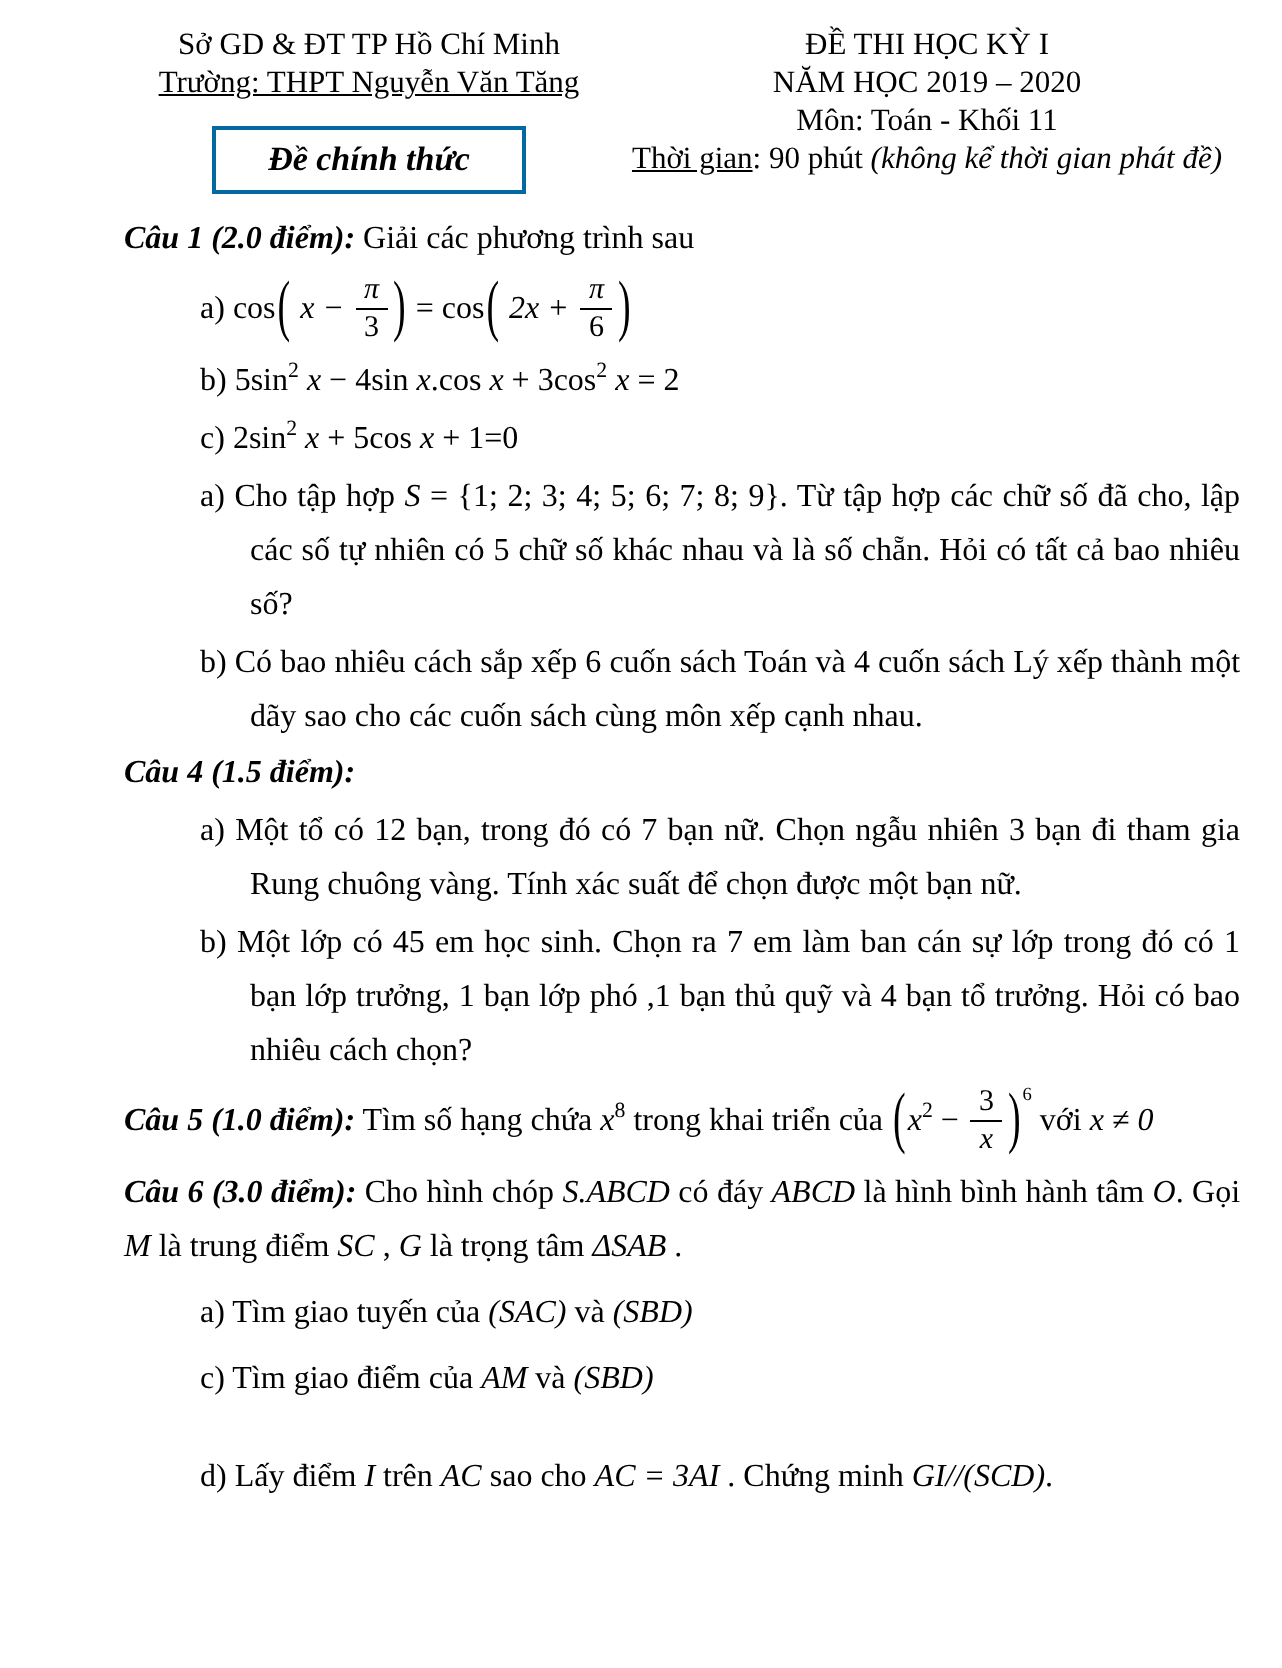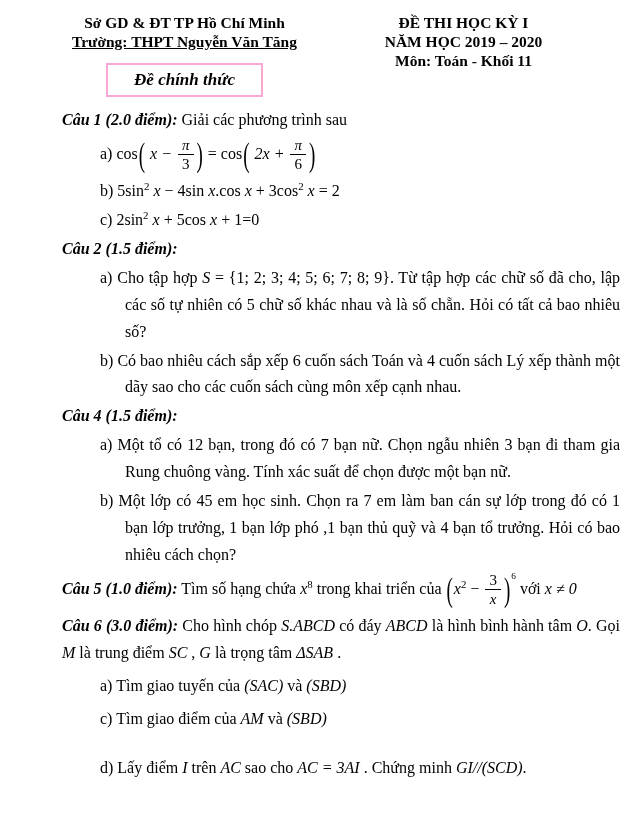--- a/index.html
+++ b/index.html
@@ -8,25 +8,25 @@
     background: #ffffff; color: #000000;
     font-family: "Liberation Serif", serif;
     font-size: 16px;
   }
   .page { padding: 14px 21px 0 62px; }
 
   
   .header { display: flex; margin-bottom: 10px; }
   .h-left { width: 245px; text-align: center; }
   .h-right { flex: 1; text-align: center; }
-  .h-line { font-weight: bold; font-size: 15.5px; line-height: 1.22; }
+  .h-line { font-weight: normal; font-size: 15.5px; line-height: 1.22; }
   .u { text-decoration: underline; }
   .official-box {
     display: inline-block; margin-top: 11px;
-    border: 2px solid #f9a8d4; padding: 5px 26px;
+    border: 2px solid #0369a1; padding: 5px 26px;
     font-weight: bold; font-style: italic; font-size: 17px;
   }
   .time-note { font-style: italic; }
 
   
   p { margin: 0; }
   .qh { font-weight: bold; font-style: italic; }
   .q-par { line-height: 1.68; text-align: justify; margin-bottom: 2px; }
   .part { margin-left: 38px; line-height: 1.68; margin-bottom: 2px; }
   .part.wrap { padding-left: 25px; text-indent: -25px; text-align: justify; }
@@ -55,20 +55,21 @@
   <div class="header">
     <div class="h-left">
       <div class="h-line">Sở GD &amp; ĐT TP Hồ Chí Minh</div>
       <div class="h-line u">Trường: THPT Nguyễn Văn Tăng</div>
       <div class="official-box">Đề chính thức</div>
     </div>
     <div class="h-right">
       <div class="h-line">ĐỀ THI HỌC KỲ I</div>
       <div class="h-line">NĂM HỌC 2019 – 2020</div>
       <div class="h-line">Môn: Toán - Khối 11</div>
+      <div class="h-line"><span class="u">Thời gian</span><span>: 90 phút </span><span class="time-note">(không kể thời gian phát đề)</span></div>
     </div>
   </div>
 
   <p class="q-par"><span class="qh">Câu 1 (2.0 điểm):</span><span> Giải các phương trình sau</span></p>
 
   <div class="part eqline">
     <span>a)</span>
     <span>cos</span><span class="bigp">(</span>
     <span class="it">x −</span>
     <span class="frac"><span class="num it">π</span><span class="den">3</span></span><span class="bigp">)</span>
@@ -91,21 +92,20 @@
 
   <div class="part">
     <span>c)</span>
     <span>2sin</span><sup>2</sup>
     <span class="it">x</span>
     <span>+ 5cos</span>
     <span class="it">x</span>
     <span>+ 1=0</span>
   </div>
 
-  <p class="q-par"><span class="qh">Câu 2 (1.5 điểm):</span></p>
 
   <div class="part wrap">
     <span>a)</span>
     <span>Cho tập hợp</span>
     <span class="it">S</span>
     <span>= {1; 2; 3; 4; 5; 6; 7; 8; 9}. Từ tập hợp các chữ số đã cho, lập các số tự nhiên có 5 chữ số khác nhau và là số chẵn. Hỏi có tất cả bao nhiêu số?</span>
   </div>
 
   <div class="part wrap">
     <span>b)</span>

